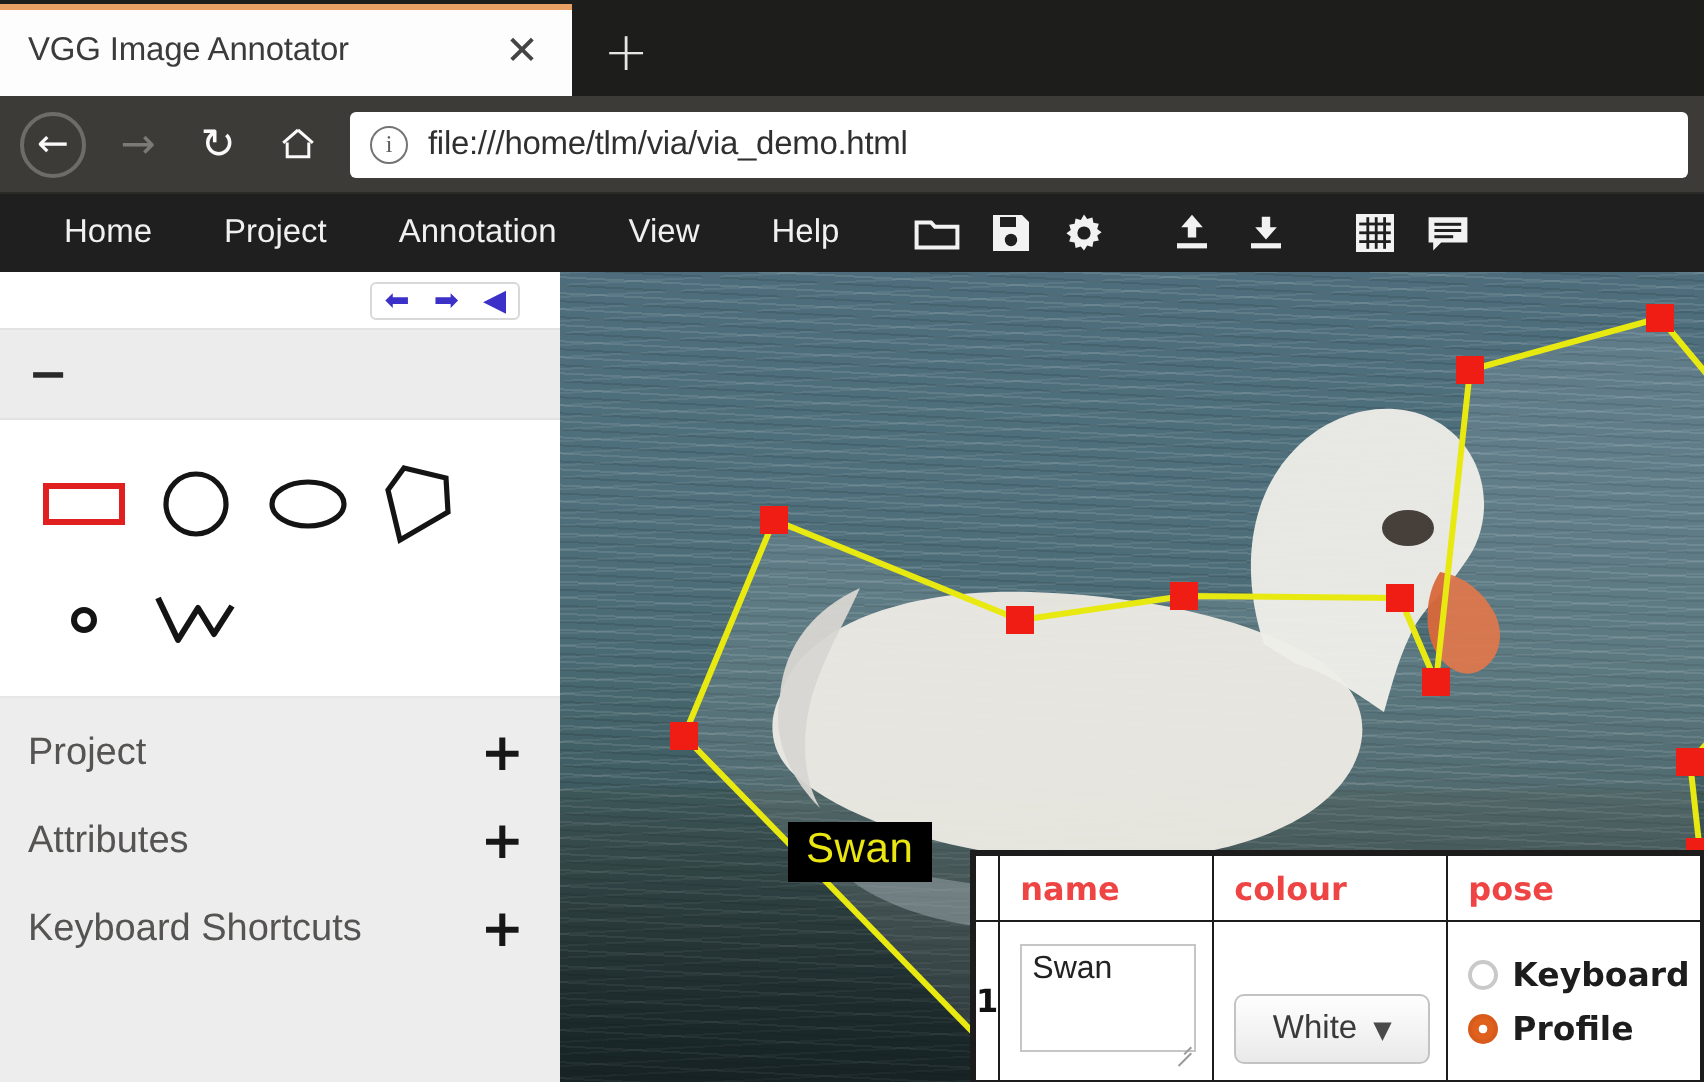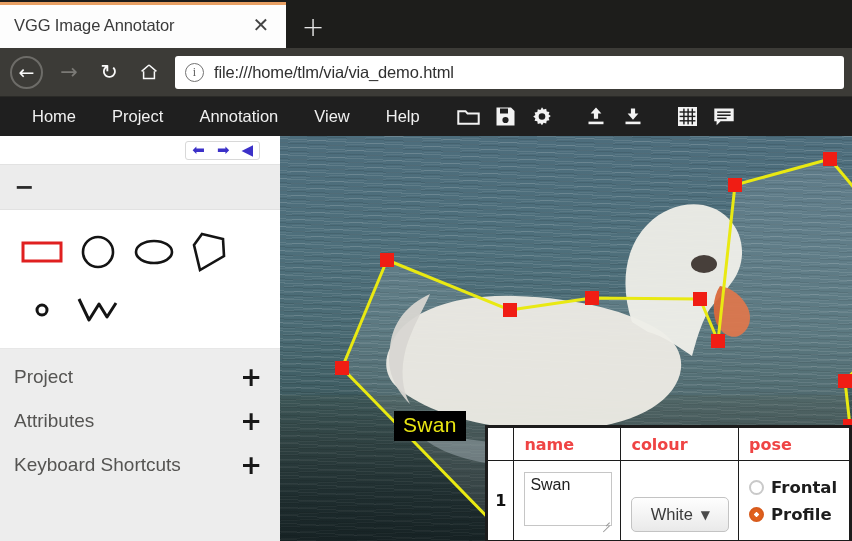--- a/index.html
+++ b/index.html
@@ -473,21 +473,21 @@
               </td>
               <td class="cell">
                 <span class="fake-select">
                   <span>White</span>
                   <span class="chev">▼</span>
                 </span>
               </td>
               <td class="cell">
                 <div class="radio-row">
                   <span class="radio"></span>
-                  <span class="radio-label">Frontal</span>
+                  <span class="radio-label">Keyboard</span>
                 </div>
                 <div class="radio-row">
                   <span class="radio on"></span>
                   <span class="radio-label">Profile</span>
                 </div>
               </td>
             </tr>
           </tbody>
         </table>
       </div>

